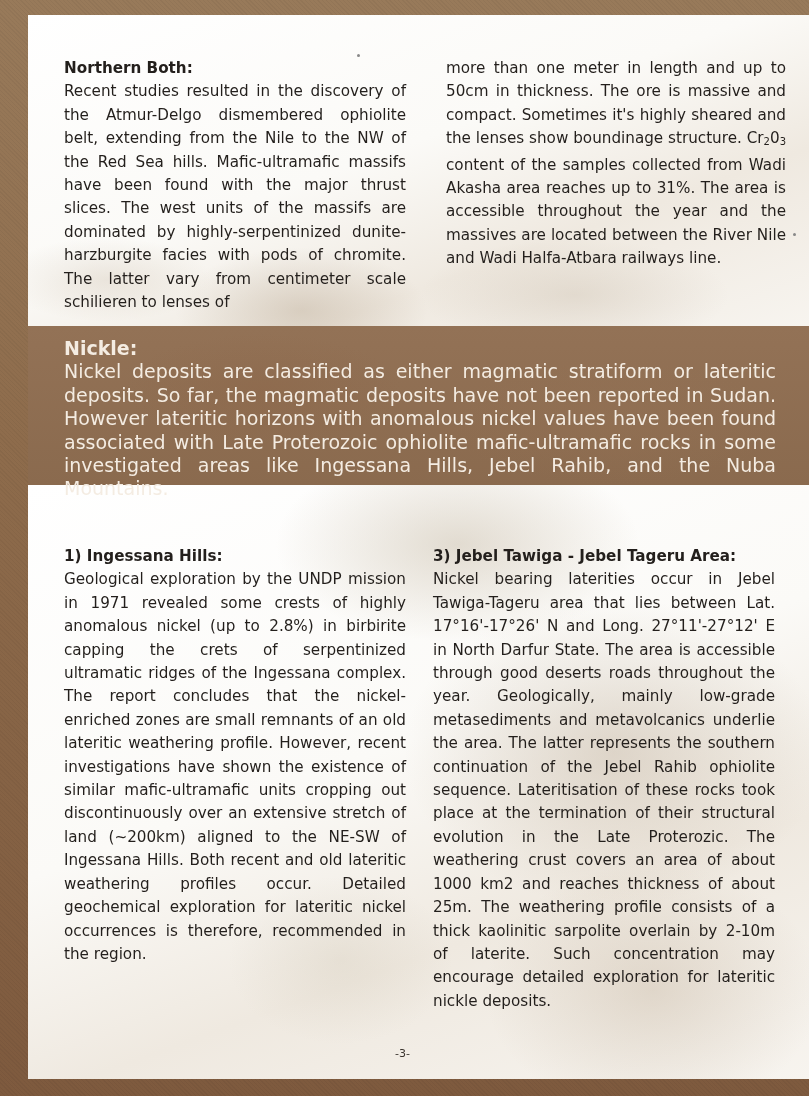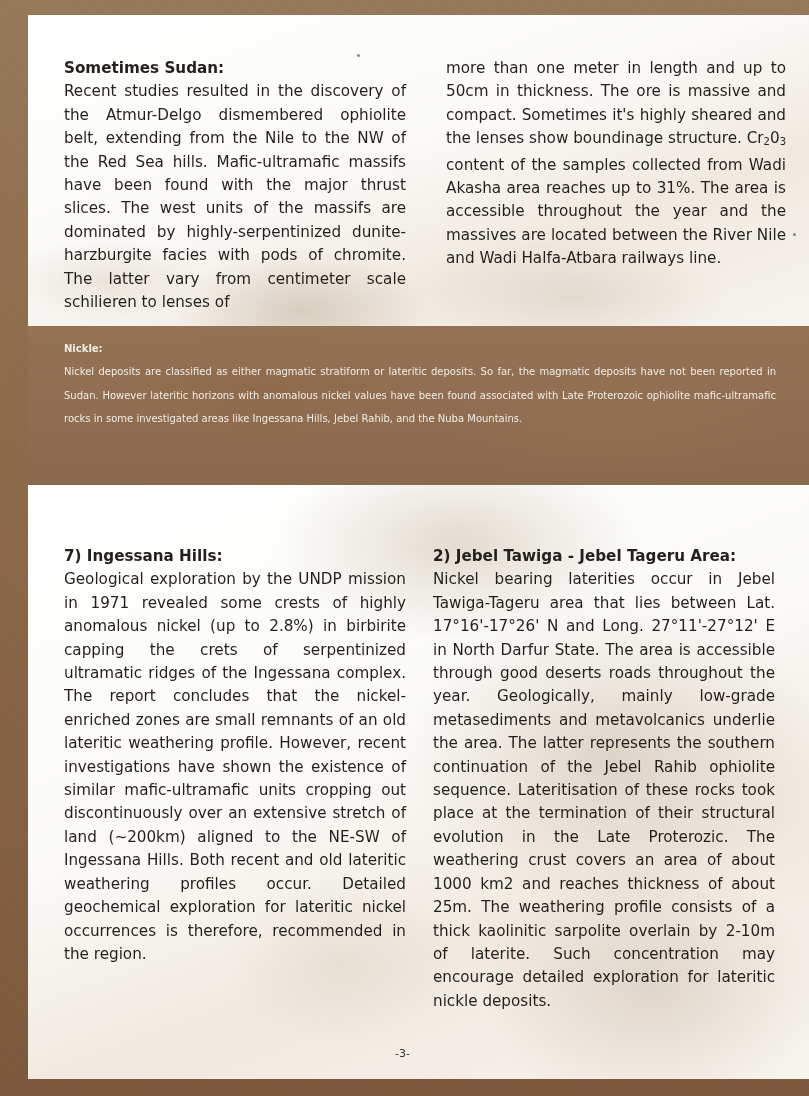--- a/index.html
+++ b/index.html
@@ -44,21 +44,21 @@
       linear-gradient(180deg, #937256 0%, #8a6a4e 100%);
   }
   .col { position: absolute; font-size: 15.2px; line-height: 23.4px; color: #231f1c; text-align: justify; }
   .col .head { font-weight: bold; display: block; }
   .col-tl { left: 64px; top: 57px; width: 342px; }
   .col-tr { left: 446px; top: 57px; width: 340px; }
   .col-bl { left: 64px; top: 545px; width: 342px; }
   .col-br { left: 433px; top: 545px; width: 342px; }
   .band-text {
     position: absolute; left: 64px; top: 337px; width: 712px;
-    color: #f4ece2; font-size: 10px; line-height: 23.4px; text-align: justify;
+    color: #f4ece2; font-size: 19px; line-height: 23.4px; text-align: justify;
   }
   .band-text .head { font-weight: bold; display: block; }
   .sub { font-size: 10px; vertical-align: -2px; }
   .page-num {
     position: absolute; left: 395px; top: 1047px; font-size: 11px; color: #3a332d;
   }
   .dot { position: absolute; width: 3px; height: 3px; border-radius: 50%; background: #888; }
 </style>
 </head>
 <body>
@@ -66,36 +66,36 @@
 <div class="frame"></div>
 
 <div class="panel panel-top"></div>
 <div class="band"></div>
 <div class="panel panel-bottom"></div>
 
 <span class="dot" style="left:357px;top:54px;"></span>
 <span class="dot" style="left:793px;top:233px;"></span>
 
 <div class="col col-tl">
-  <span class="head">Sometimes Sudan:</span>
+  <span class="head">Northern Both:</span>
   <span>Recent studies resulted in the discovery of the Atmur-Delgo dismembered ophiolite belt, extending from the Nile to the NW of the Red Sea hills. Mafic-ultramafic massifs have been found with the major thrust slices. The west units of the massifs are dominated by highly-serpentinized dunite-harzburgite facies with pods of chromite. The latter vary from centimeter scale schilieren to lenses of</span>
 </div>
 
 <div class="col col-tr">
   <span>more than one meter in length and up to 50cm in thickness. The ore is massive and compact. Sometimes it's highly sheared and the lenses show boundinage structure. Cr</span><span class="sub">2</span><span>0</span><span class="sub">3</span><span> content of the samples collected from Wadi Akasha area reaches up to 31%. The area is accessible throughout the year and the massives are located between the River Nile and Wadi Halfa-Atbara railways line.</span>
 </div>
 
 <div class="band-text">
   <span class="head">Nickle:</span>
   <span>Nickel deposits are classified as either magmatic stratiform or lateritic deposits. So far, the magmatic deposits have not been reported in Sudan. However lateritic horizons with anomalous nickel values have been found associated with Late Proterozoic ophiolite mafic-ultramafic rocks in some investigated areas like Ingessana Hills, Jebel Rahib, and the Nuba Mountains.</span>
 </div>
 
 <div class="col col-bl">
-  <span class="head">7) Ingessana Hills:</span>
+  <span class="head">1) Ingessana Hills:</span>
   <span>Geological exploration by the UNDP mission in 1971 revealed some crests of highly anomalous nickel (up to 2.8%) in birbirite capping the crets of serpentinized ultramatic ridges of the Ingessana complex. The report concludes that the nickel-enriched zones are small remnants of an old lateritic weathering profile. However, recent investigations have shown the existence of similar mafic-ultramafic units cropping out discontinuously over an extensive stretch of land (~200km) aligned to the NE-SW of Ingessana Hills. Both recent and old lateritic weathering profiles occur. Detailed geochemical exploration for lateritic nickel occurrences is therefore, recommended in the region.</span>
 </div>
 
 <div class="col col-br">
-  <span class="head">2) Jebel Tawiga - Jebel Tageru Area:</span>
+  <span class="head">3) Jebel Tawiga - Jebel Tageru Area:</span>
   <span>Nickel bearing laterities occur in Jebel Tawiga-Tageru area that lies between Lat. 17°16'-17°26' N and Long. 27°11'-27°12' E in North Darfur State. The area is accessible through good deserts roads throughout the year. Geologically, mainly low-grade metasediments and metavolcanics underlie the area. The latter represents the southern continuation of the Jebel Rahib ophiolite sequence. Lateritisation of these rocks took place at the termination of their structural evolution in the Late Proterozic. The weathering crust covers an area of about 1000 km2 and reaches thickness of about 25m. The weathering profile consists of a thick kaolinitic sarpolite overlain by 2-10m of laterite. Such concentration may encourage detailed exploration for lateritic nickle deposits.</span>
 </div>
 
 <div class="page-num">-3-</div>
 
 </body></html>

